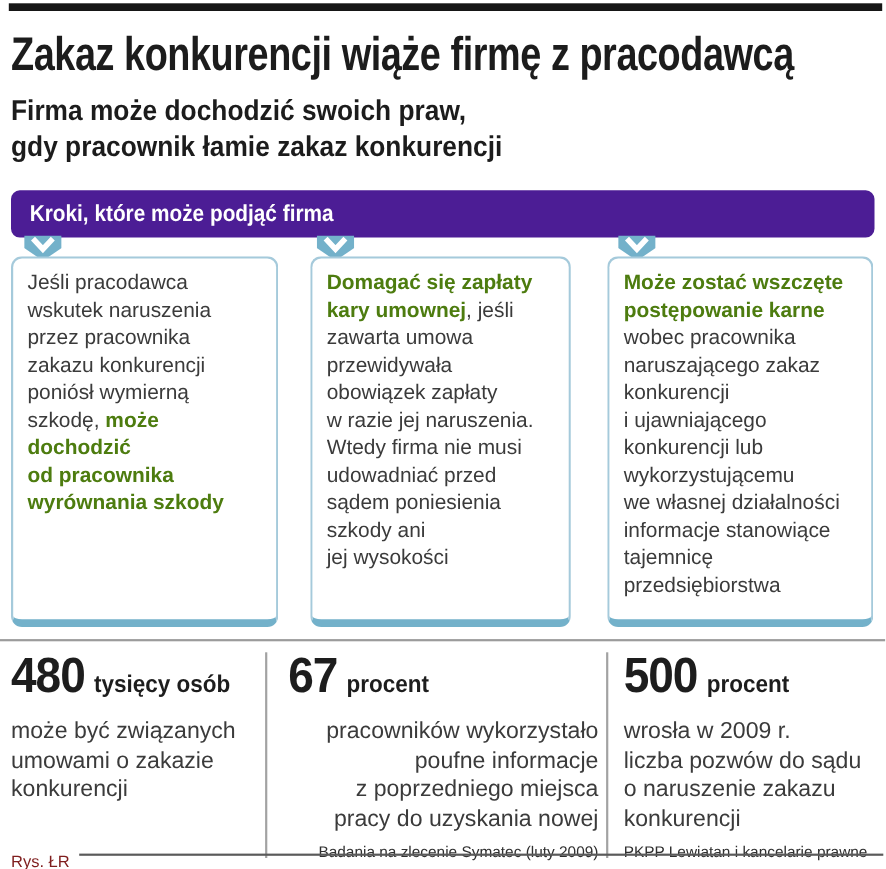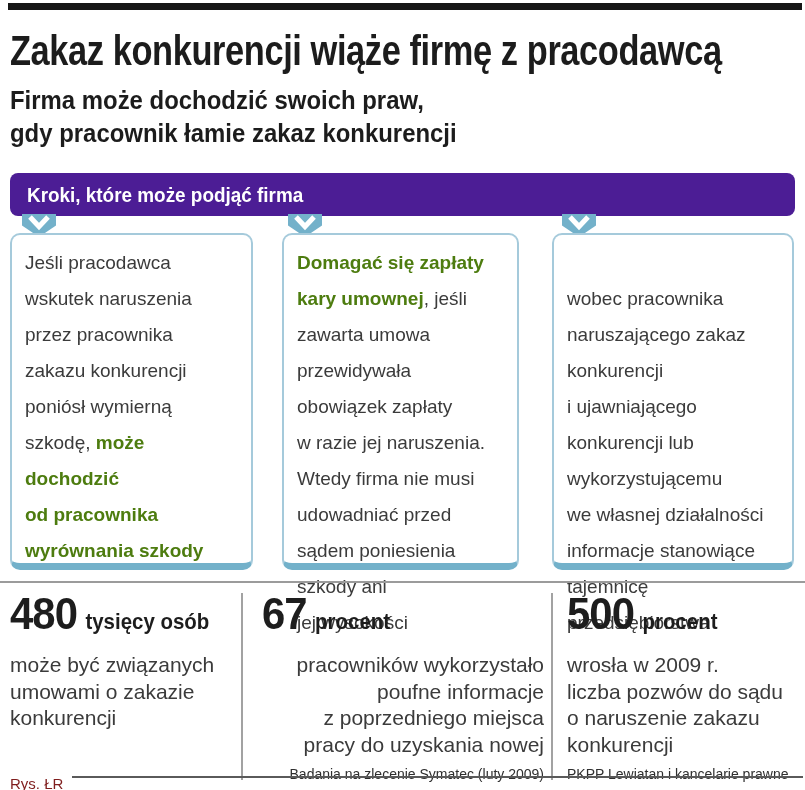--- a/index.html
+++ b/index.html
@@ -26,21 +26,21 @@
     display:inline-block;margin-left:17px;line-height:43px;
     font-size:21px;font-weight:bold;color:#ffffff;
     transform:scaleX(0.90);transform-origin:0 50%;white-space:nowrap;
   }
   .chev{position:absolute;top:214px;width:34px;height:24px;}
   .chev.c1{left:22px;} .chev.c2{left:288px;} .chev.c3{left:562px;}
   .step-box{
     position:absolute;top:233px;height:337px;box-sizing:border-box;
     background:#ffffff;border:2px solid #a5cadb;border-bottom:7px solid #73b1ca;
     border-radius:10px;padding:10px 13px 0 13px;
-    font-size:19px;line-height:36px;color:#3b3b3b;white-space:pre-line;
+    font-size:19px;line-height:25px;color:#3b3b3b;white-space:pre-line;
   }
   .step-box .bold{font-weight:bold;color:#4d7c0f;}
   .step-box.b1{left:10px;width:243px;}
   .step-box.b2{left:282px;width:237px;}
   .step-box.b3{left:552px;width:242px;}
   .h-divider{position:absolute;left:0;right:0;top:581px;height:2px;background:#9b9b9b;}
   .v-divider{position:absolute;top:593px;height:187px;width:2px;background:#a2a2a2;}
   .v-divider.d1{left:241px;} .v-divider.d2{left:551px;}
   .stat{position:absolute;top:592px;}
   .stat.s1{left:10px;width:232px;}
@@ -99,21 +99,22 @@
 zawarta umowa
 przewidywała
 obowiązek zapłaty
 w razie jej naruszenia.
 Wtedy firma nie musi
 udowadniać przed
 sądem poniesienia
 szkody ani
 jej wysokości</span><span class="bold"></span></div>
 
-  <div class="step-box b3"><span>
+  <div class="step-box b3"><span class="bold">Może zostać wszczęte
+postępowanie karne</span><span>
 wobec pracownika
 naruszającego zakaz
 konkurencji
 i ujawniającego
 konkurencji lub
 wykorzystującemu
 we własnej działalności
 informacje stanowiące
 tajemnicę
 przedsiębiorstwa</span><span class="bold"></span></div>

